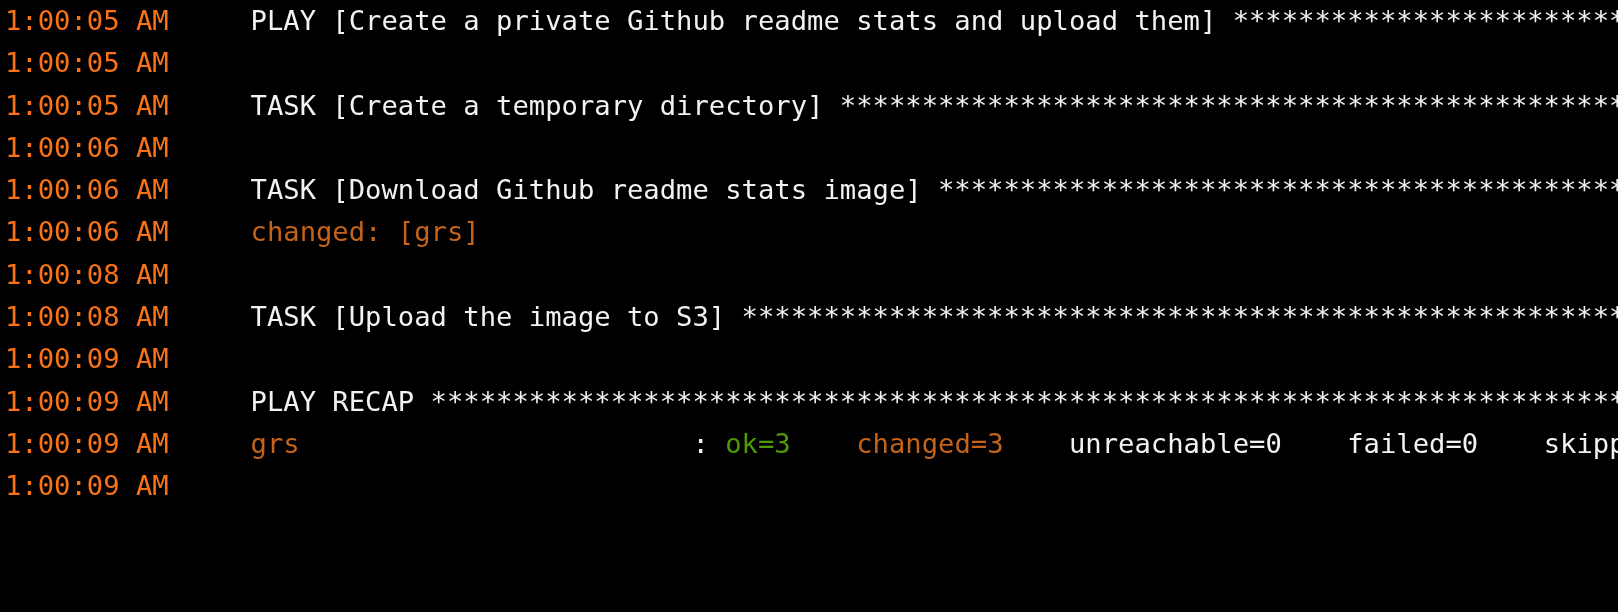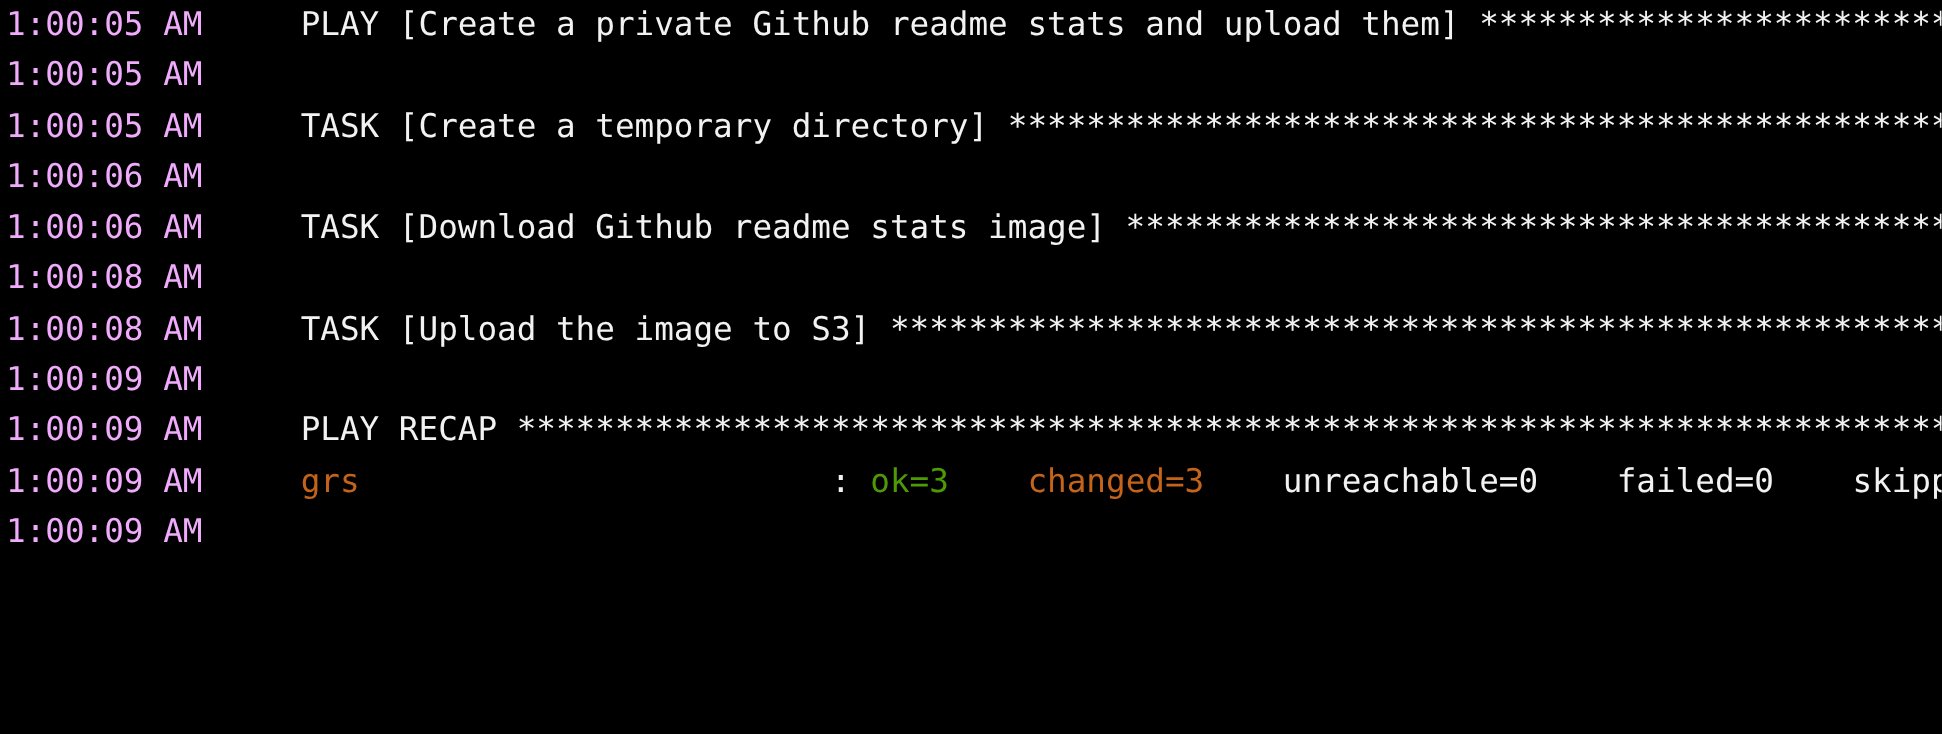--- a/index.html
+++ b/index.html
@@ -29,40 +29,41 @@
   .log-line {
     display: block;
     white-space: pre;
     height: 42.3px;
     line-height: 42.3px;
     padding-left: 5px;
     color: #f2f2f2;
     overflow: hidden;
   }
   .ts {
-    color: #f0abfc;
+    color: #f97316;
   }
   .gap {
     color: transparent;
   }
   .seg-default { color: #f2f2f2; }
   .seg-changed { color: #c4631a; }
   .seg-ok      { color: #4e9a06; }
   .seg-host    { color: #c4631a; }
 </style>
 </head>
 <body>
 
 <div id="terminal">
   <div id="log-body">
       <div class="log-line"><span class="ts">1:00:05 AM</span><span class="gap">     </span><span class="seg-default">PLAY [Create a private Github readme stats and upload them] *******************************</span></div>
       <div class="log-line"><span class="ts">1:00:05 AM</span><span class="gap">     </span><span class="seg-default"></span></div>
       <div class="log-line"><span class="ts">1:00:05 AM</span><span class="gap">     </span><span class="seg-default">TASK [Create a temporary directory] *******************************************************</span></div>
       <div class="log-line"><span class="ts">1:00:06 AM</span><span class="gap">     </span><span class="seg-default"></span></div>
       <div class="log-line"><span class="ts">1:00:06 AM</span><span class="gap">     </span><span class="seg-default">TASK [Download Github readme stats image] *************************************************</span></div>
+      <div class="log-line"><span class="ts">1:00:06 AM</span><span class="gap">     </span><span class="seg-changed">changed: [grs]</span></div>
       <div class="log-line"><span class="ts">1:00:08 AM</span><span class="gap">     </span><span class="seg-default"></span></div>
       <div class="log-line"><span class="ts">1:00:08 AM</span><span class="gap">     </span><span class="seg-default">TASK [Upload the image to S3] *************************************************************</span></div>
       <div class="log-line"><span class="ts">1:00:09 AM</span><span class="gap">     </span><span class="seg-default"></span></div>
       <div class="log-line"><span class="ts">1:00:09 AM</span><span class="gap">     </span><span class="seg-default">PLAY RECAP ********************************************************************************</span></div>
       <div class="log-line"><span class="ts">1:00:09 AM</span><span class="gap">     </span><span class="seg-host">grs</span><span class="seg-default">                        : </span><span class="seg-ok">ok=3</span><span class="seg-default">    </span><span class="seg-changed">changed=3</span><span class="seg-default">    unreachable=0    failed=0    skipped=0    rescued=0    ignored=0</span></div>
       <div class="log-line"><span class="ts">1:00:09 AM</span><span class="gap">     </span><span class="seg-default"></span></div>
     </div>
 </div>
 
 </body></html>

